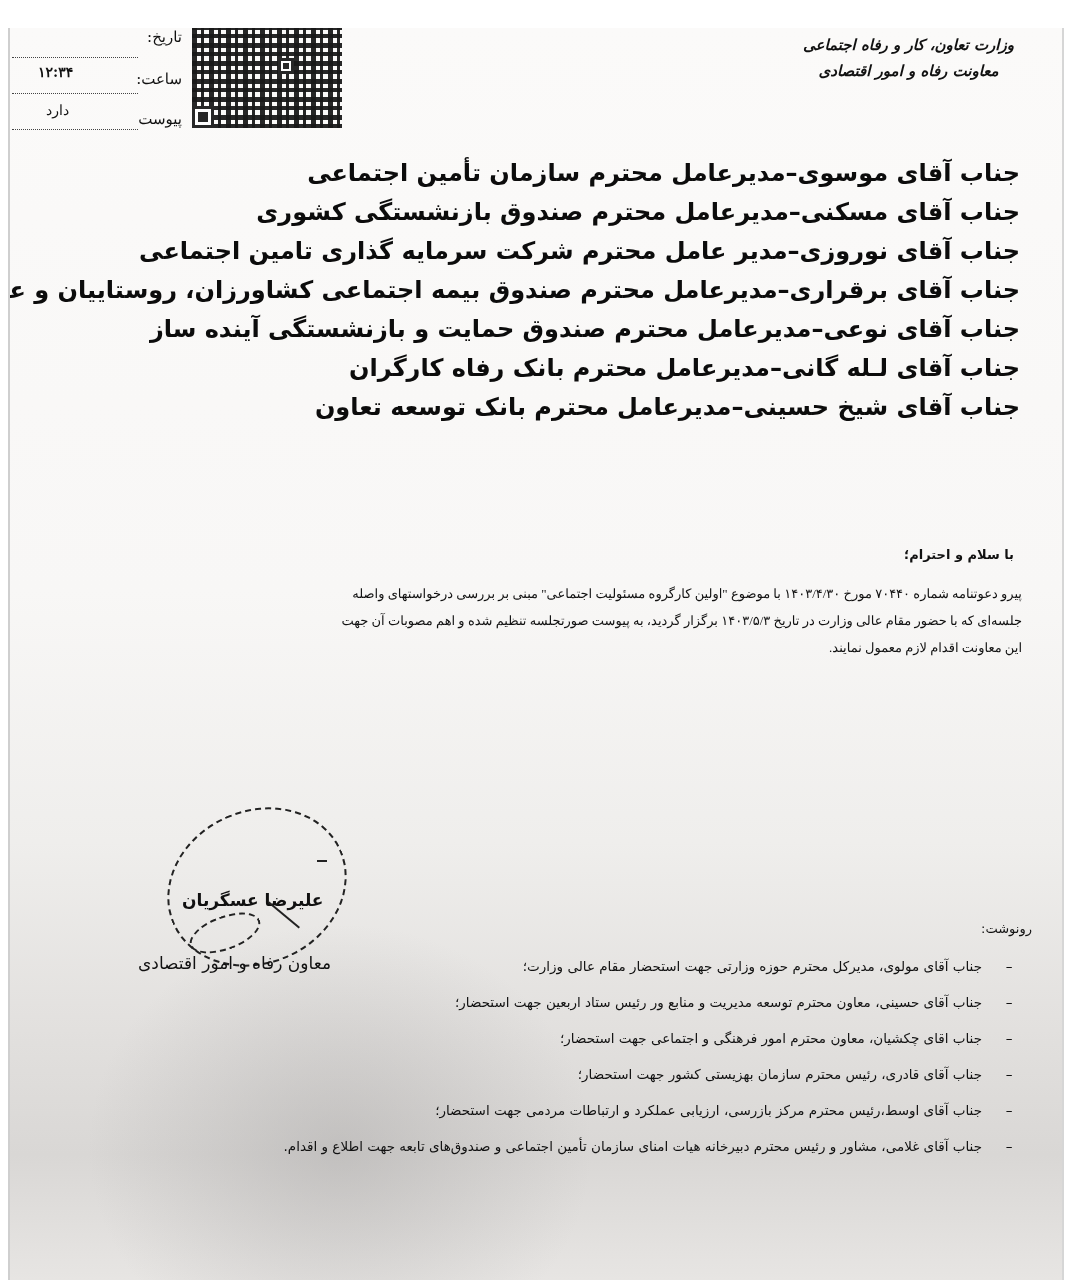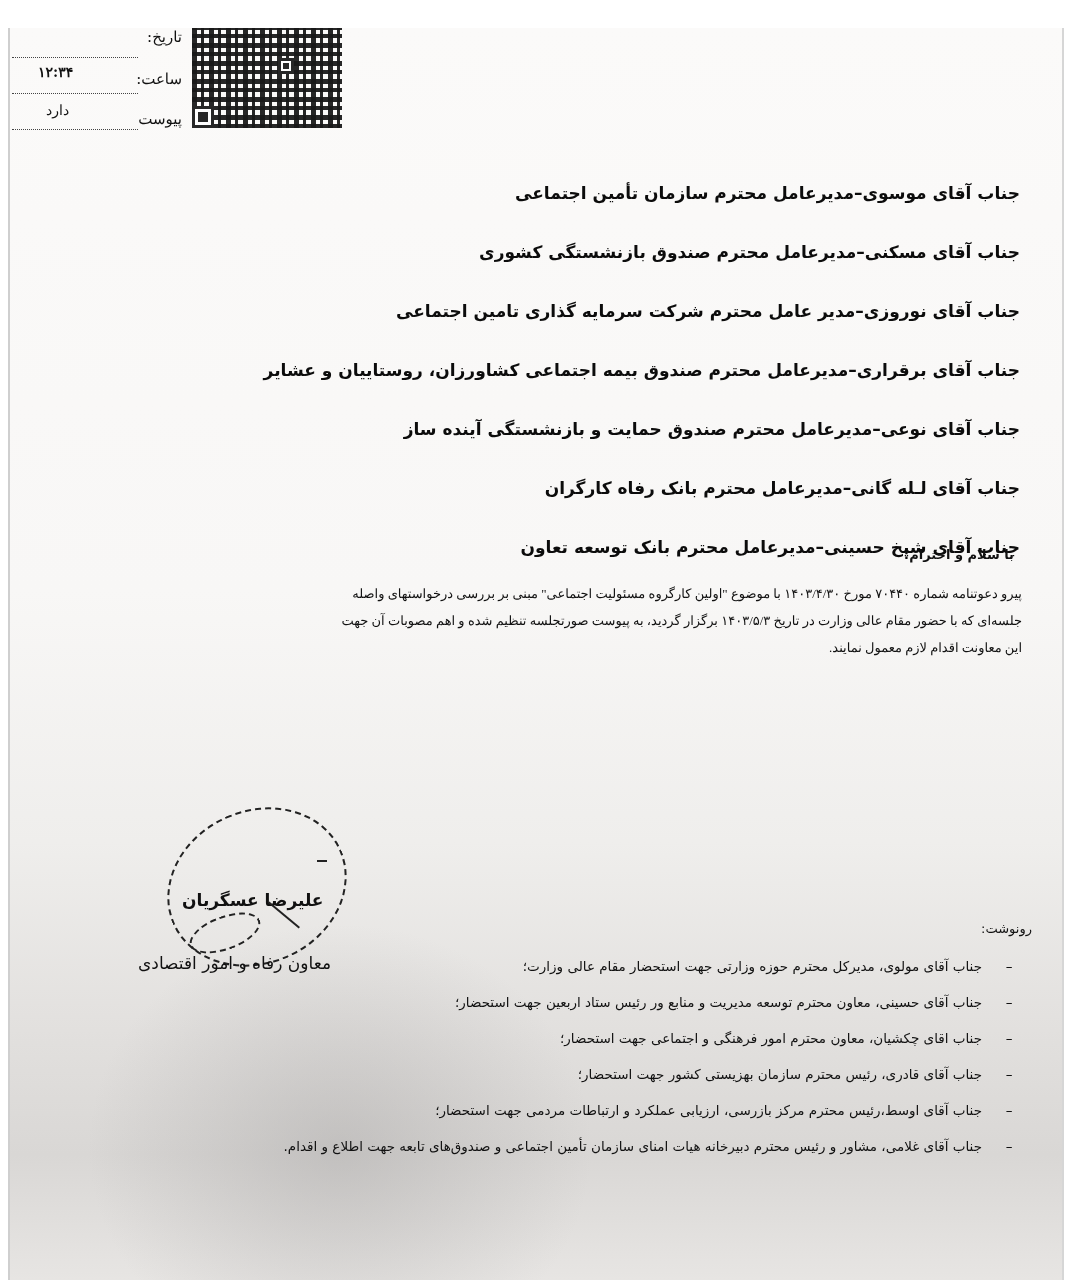--- a/index.html
+++ b/index.html
@@ -56,22 +56,22 @@
     .ministry {
       position: absolute; right: 48px; top: 4px; text-align: center;
       font-family: "DejaVu Serif", serif; font-style: italic; font-weight: bold; font-size: 15px; color: #111;
       line-height: 26px;
     }
 
     .recipients {
       position: absolute; right: 42px; top: 126px; width: 930px; text-align: right;
     }
     .recipient {
-      font-family: "DejaVu Sans", sans-serif; font-weight: bold; font-size: 17px; color: #0c0c0c;
-      height: 39px; line-height: 39px; white-space: nowrap; letter-spacing: -0.3px; margin-top: 20px;
+      font-family: "DejaVu Sans", sans-serif; font-weight: bold; font-size: 24px; color: #0c0c0c;
+      height: 39px; line-height: 39px; white-space: nowrap; letter-spacing: -0.3px;
     }
     .greeting {
       position: absolute; right: 48px; top: 519px; font-size: 13px; color: #111;
       font-family: "DejaVu Sans", sans-serif;
       font-weight: bold;
     }
     .body-text {
       position: absolute; right: 40px; top: 552px; width: 1000px;
       font-family: Liberation Serif, serif; font-size: 13px; line-height: 27px; color: #111;
       text-align: justify;
@@ -127,20 +127,24 @@
     </div>
     <div class="meta-row">
       <span class="meta-label rtl" style="top:10px">پیوست</span>
       <span class="meta-line"></span>
       <span class="meta-value rtl" style="left:34px; top:2px; font-weight:normal">دارد</span>
     </div>
   </div>
 
   <div class="qr"></div>
 
+  <div class="ministry rtl">
+    <div>وزارت تعاون، کار و رفاه اجتماعی</div>
+    <div>معاونت رفاه و امور اقتصادی</div>
+  </div>
 
   <div class="recipients rtl">
     <div class="recipient">جناب آقای موسوی–مدیرعامل محترم سازمان تأمین اجتماعی</div>
     <div class="recipient">جناب آقای مسکنی–مدیرعامل محترم صندوق بازنشستگی کشوری</div>
     <div class="recipient">جناب آقای نوروزی–مدیر عامل محترم شرکت سرمایه گذاری تامین اجتماعی</div>
     <div class="recipient">جناب آقای برقراری–مدیرعامل محترم صندوق بیمه اجتماعی کشاورزان، روستاییان و عشایر</div>
     <div class="recipient">جناب آقای نوعی–مدیرعامل محترم صندوق حمایت و بازنشستگی آینده ساز</div>
     <div class="recipient">جناب آقای لـله گانی–مدیرعامل محترم بانک رفاه کارگران</div>
     <div class="recipient">جناب آقای شیخ حسینی–مدیرعامل محترم بانک توسعه تعاون</div>
   </div>

